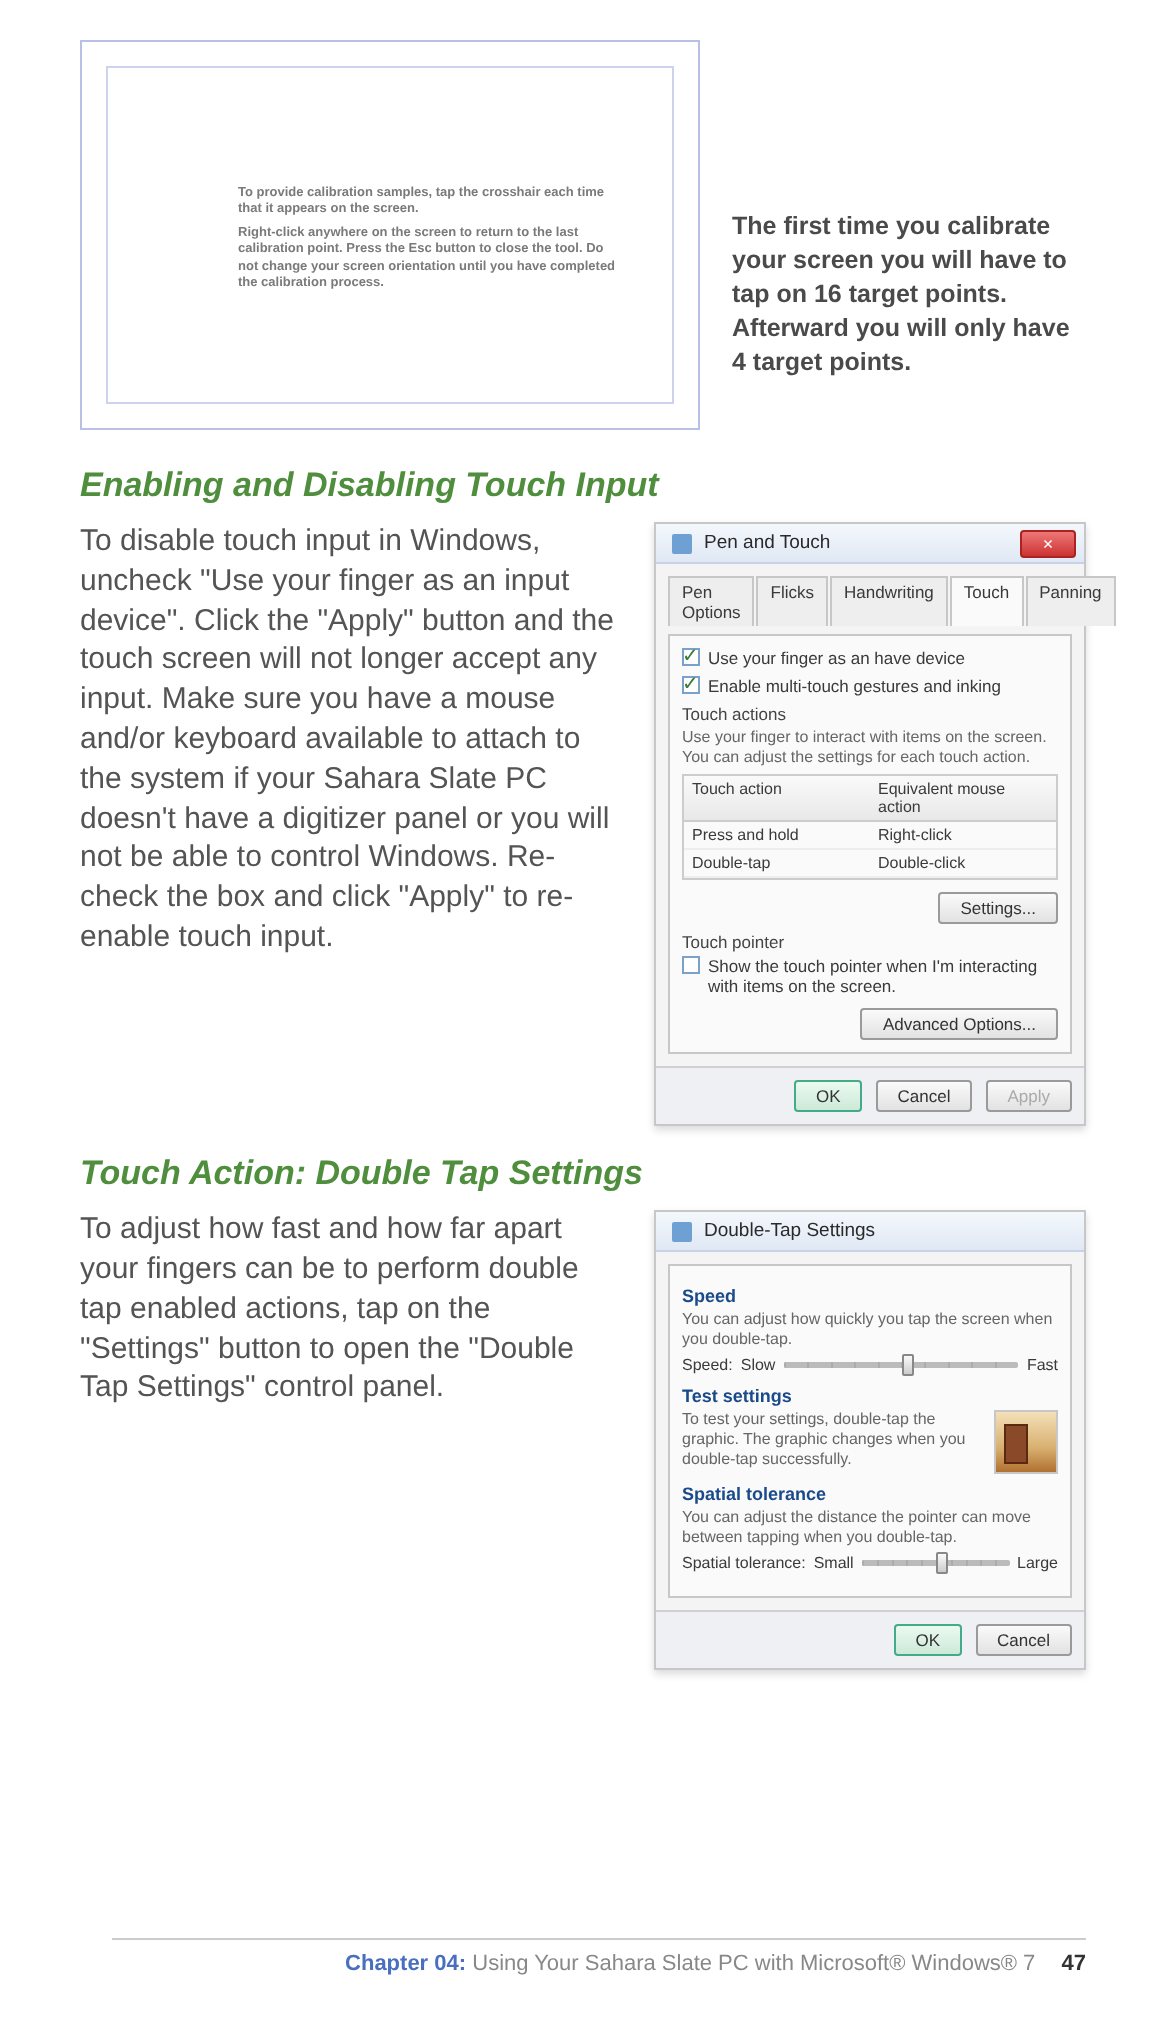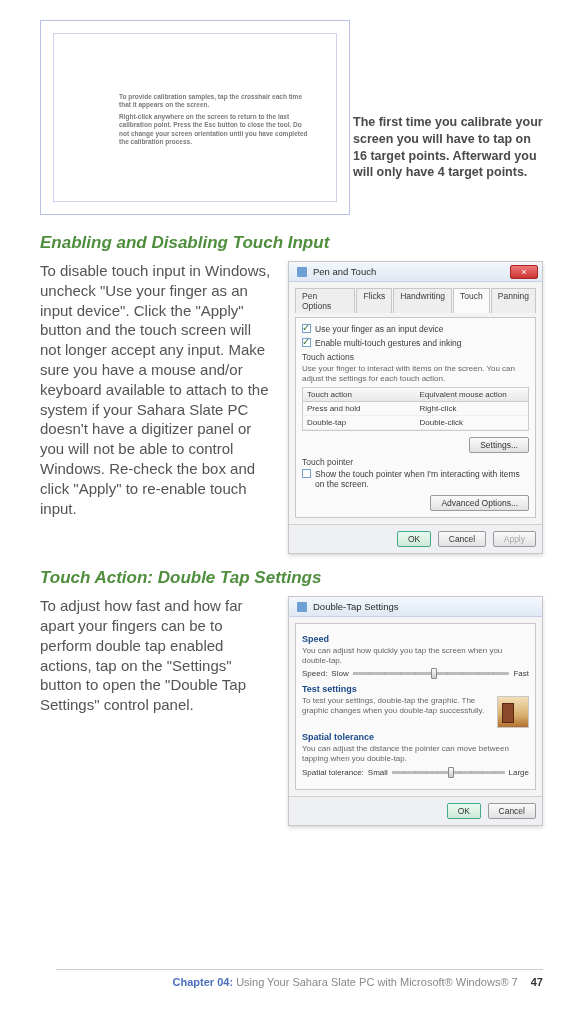--- a/index.html
+++ b/index.html
@@ -7,21 +7,21 @@
     width: 583px;
     height: 1012px;
     background: #fff;
     font-family: "Segoe UI", "Myriad Pro", Arial, sans-serif;
     color: #4a4a4a;
     padding: 20px 40px 40px 40px;
     position: relative;
   }
 
   
-  .cal-row { display: flex; gap: 3px; margin-bottom: 18px; }
+  .cal-row { display: flex; gap: 16px; margin-bottom: 18px; }
   .cal-diagram {
     width: 310px; height: 195px;
     border: 1px solid #b9c0e6;
     position: relative;
     flex-shrink: 0;
   }
   .cal-inner {
     position: absolute; inset: 12px;
     border: 1px solid #cdd2ef;
   }
@@ -55,21 +55,21 @@
     flex: 1 1 auto;
     font-size: 15px;
     line-height: 1.32;
     color: #545454;
   }
   .body-text p + p { margin-top: 10px; }
 
   
   .win-dialog {
     flex-shrink: 0;
-    width: 255px;
+    width: 216px;
     border: 1px solid #c7c7c7;
     background: linear-gradient(#eef3f9, #e6edf6);
     font-family: "Segoe UI", Tahoma, sans-serif;
     font-size: 9px;
     color: #3a3a3a;
     box-shadow: 0 2px 4px rgba(0,0,0,0.15);
   }
   .win-titlebar {
     height: 20px;
     background: linear-gradient(#f4f8fd, #dfe8f4);
@@ -166,21 +166,21 @@
       <div class="win-tabs">
         <div class="win-tab">Pen Options</div>
         <div class="win-tab">Flicks</div>
         <div class="win-tab">Handwriting</div>
         <div class="win-tab active">Touch</div>
         <div class="win-tab">Panning</div>
       </div>
       <div class="win-panel">
         <div class="chk">
           <span class="box checked"></span>
-          <span>Use your finger as an input device</span>
+          <span>Use your finger as an have device</span>
         </div>
         <div class="chk">
           <span class="box checked"></span>
           <span>Enable multi-touch gestures and inking</span>
         </div>
 
         <div class="grp-label">Touch actions</div>
         <div class="hint">Use your finger to interact with items on the screen. You can adjust the settings for each touch action.</div>
         <div class="mini-table">
           <div class="hdr">

